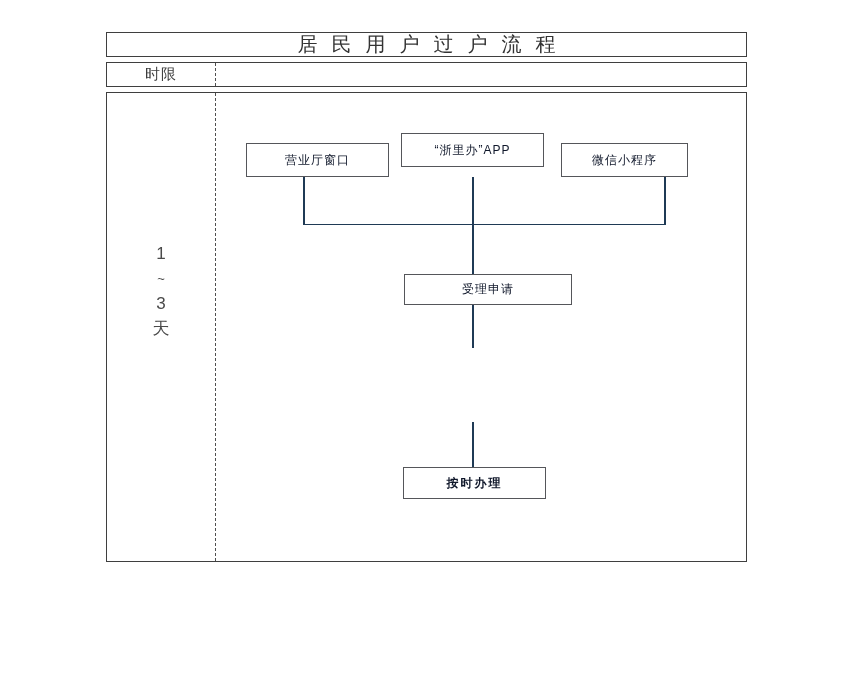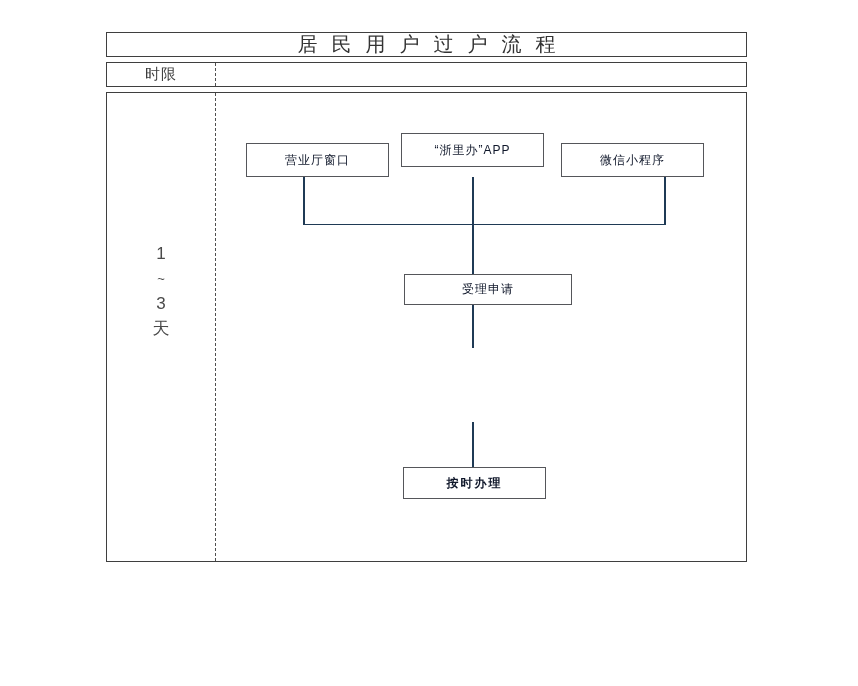--- a/index.html
+++ b/index.html
@@ -74,21 +74,21 @@
     background: #ffffff;
     display: flex; flex-direction: column; align-items: center; justify-content: center;
     font-size: 12px;
     letter-spacing: 1px;
     color: #0f172a;
     z-index: 2;
     white-space: nowrap;
   }
   .ch1 { left: 139px; top: 50px; width: 143px; height: 34px; }
   .ch2 { left: 294px; top: 40px; width: 143px; height: 34px; }
-  .ch3 { left: 454px; top: 50px; width: 143px; height: 34px; text-align: center; }
+  .ch3 { left: 454px; top: 50px; width: 127px; height: 34px; text-align: center; }
   .step1 { left: 297px; top: 181px; width: 168px; height: 31px; }
   .step2 { left: 297px; top: 255px; width: 140px; height: 74px; line-height: 29px; }
   .step2 .js-line1 { letter-spacing: 7px; padding-left: 7px; }
   .step3 { left: 296px; top: 374px; width: 143px; height: 32px; letter-spacing: 2px; font-weight: bold; }
 
   .conn { position: absolute; background: #1f3a55; z-index: 1; }
   .conn.v { width: 1.5px; }
   .conn.h { height: 1.5px; }
   .stub-left   { left: 196px; top: 84px;  height: 48px; }
   .stub-mid    { left: 365px; top: 84px;  height: 97px; }

